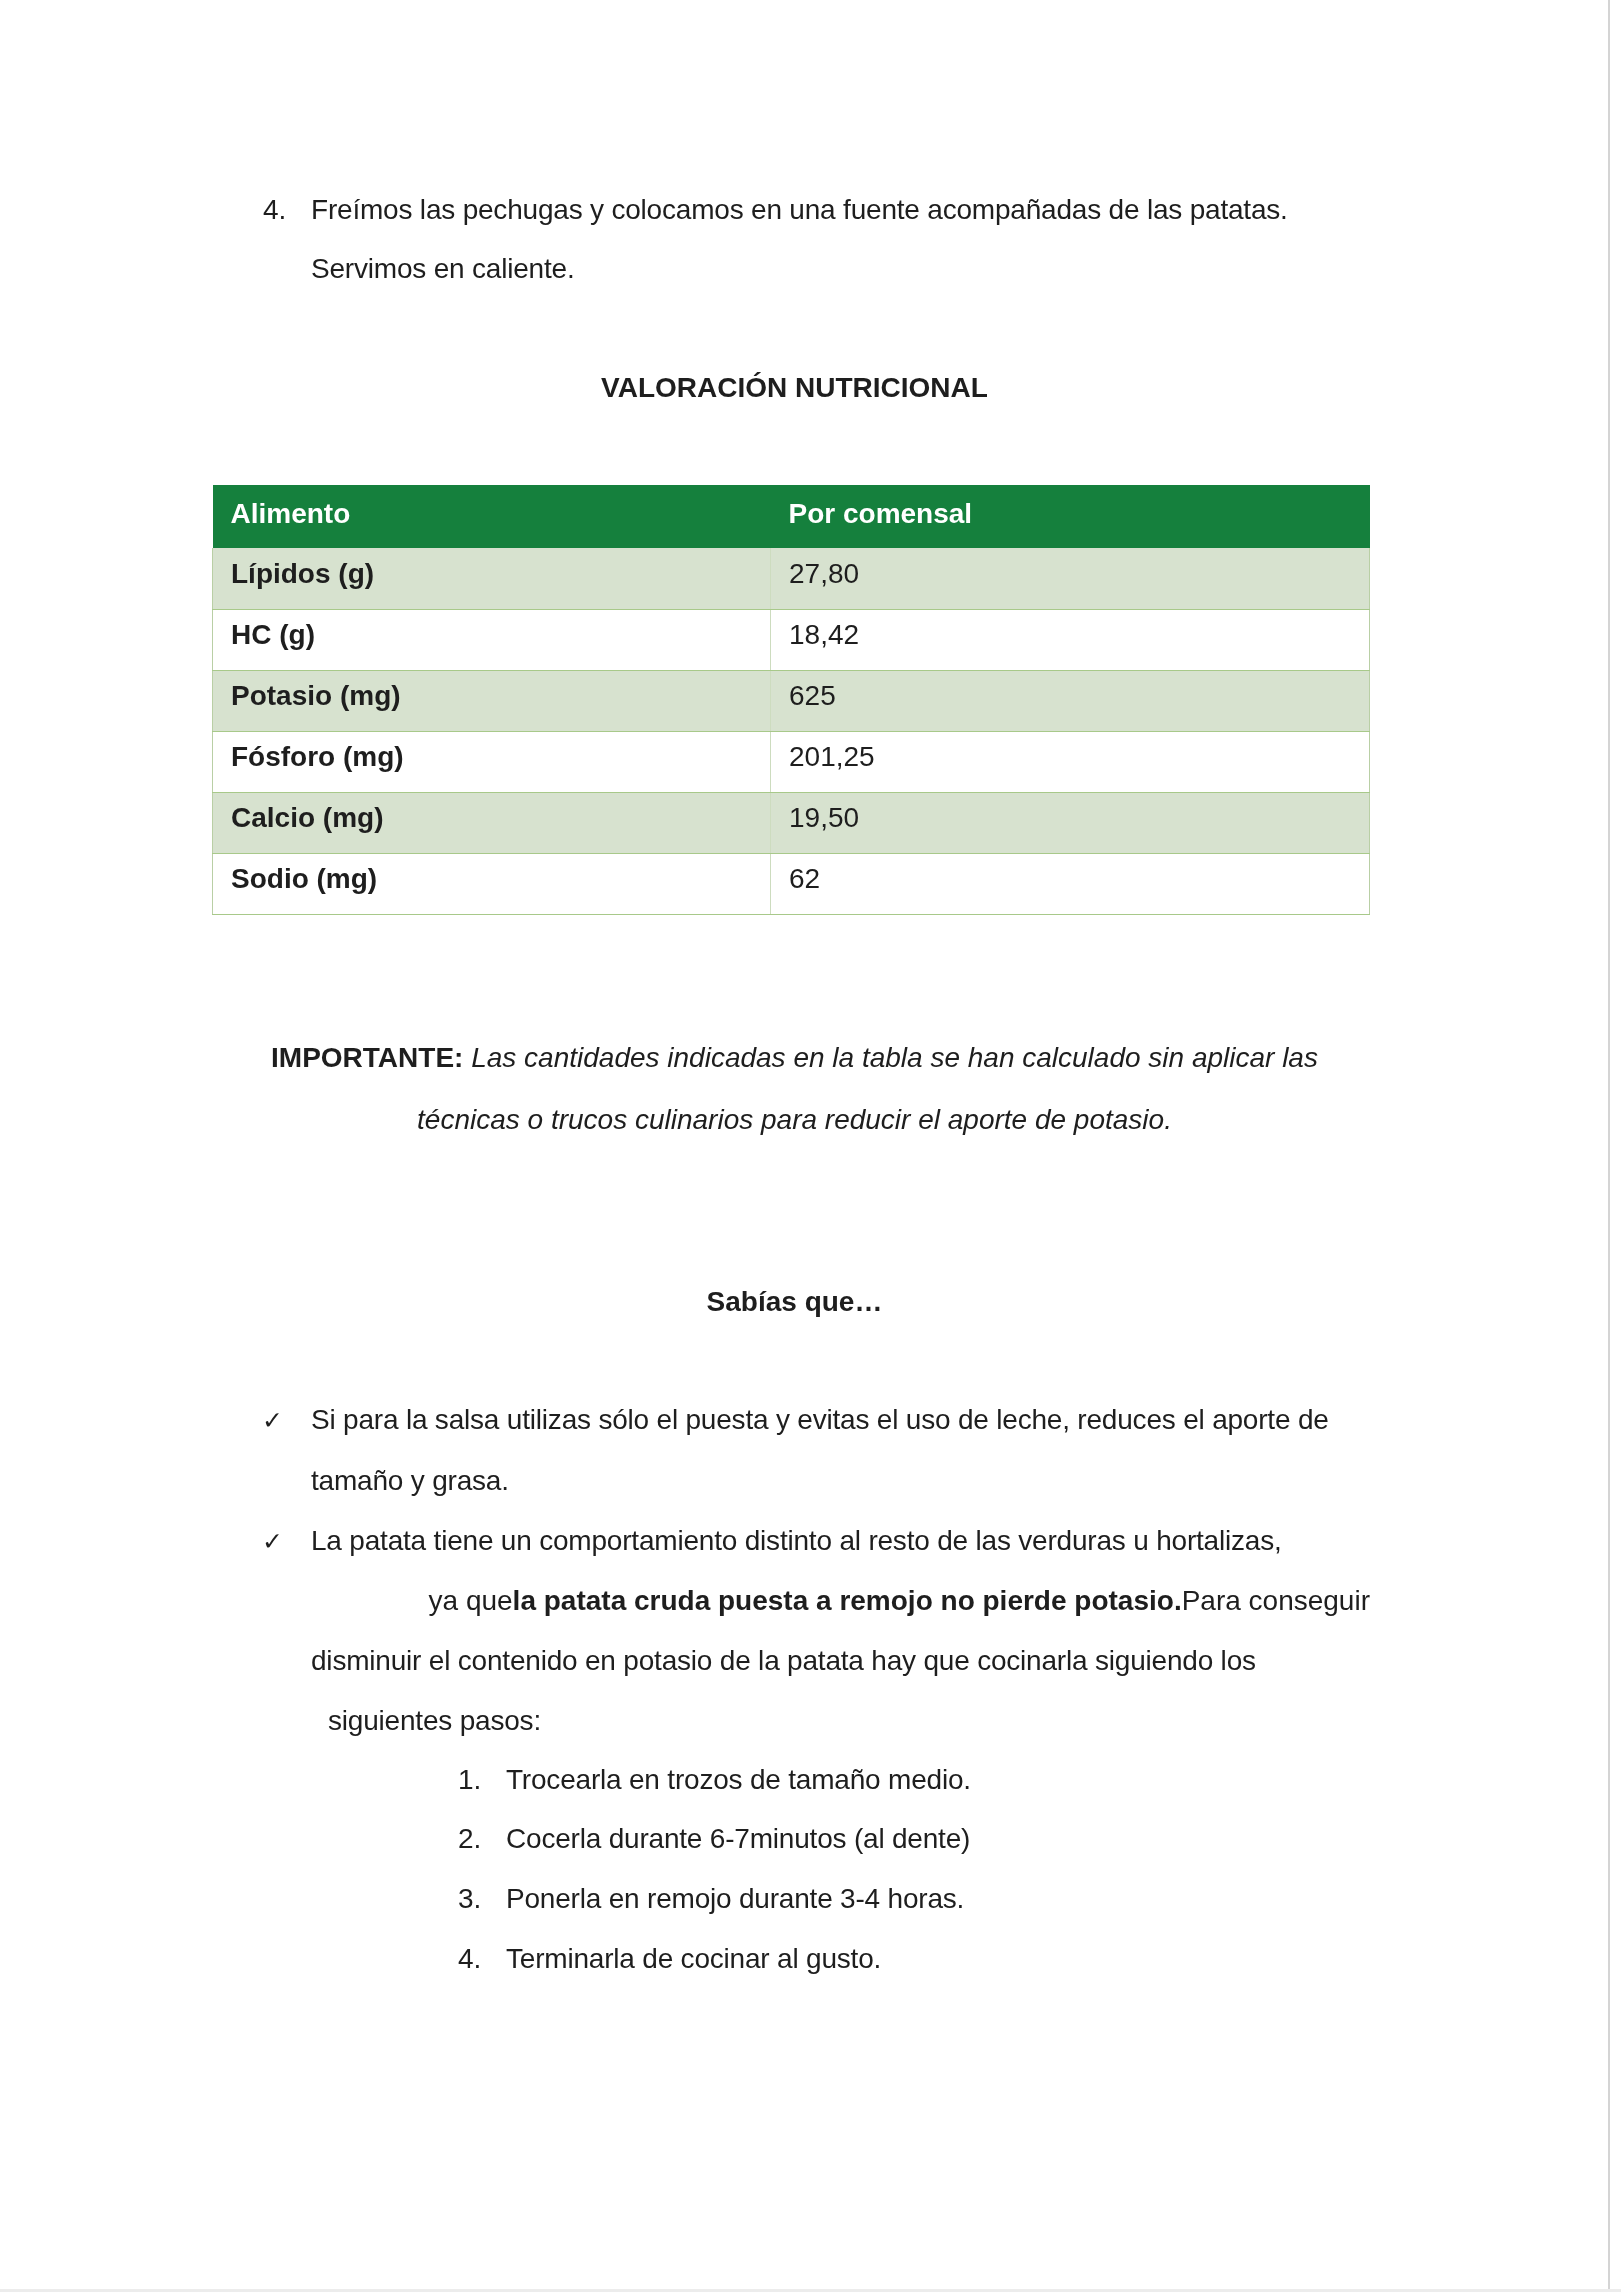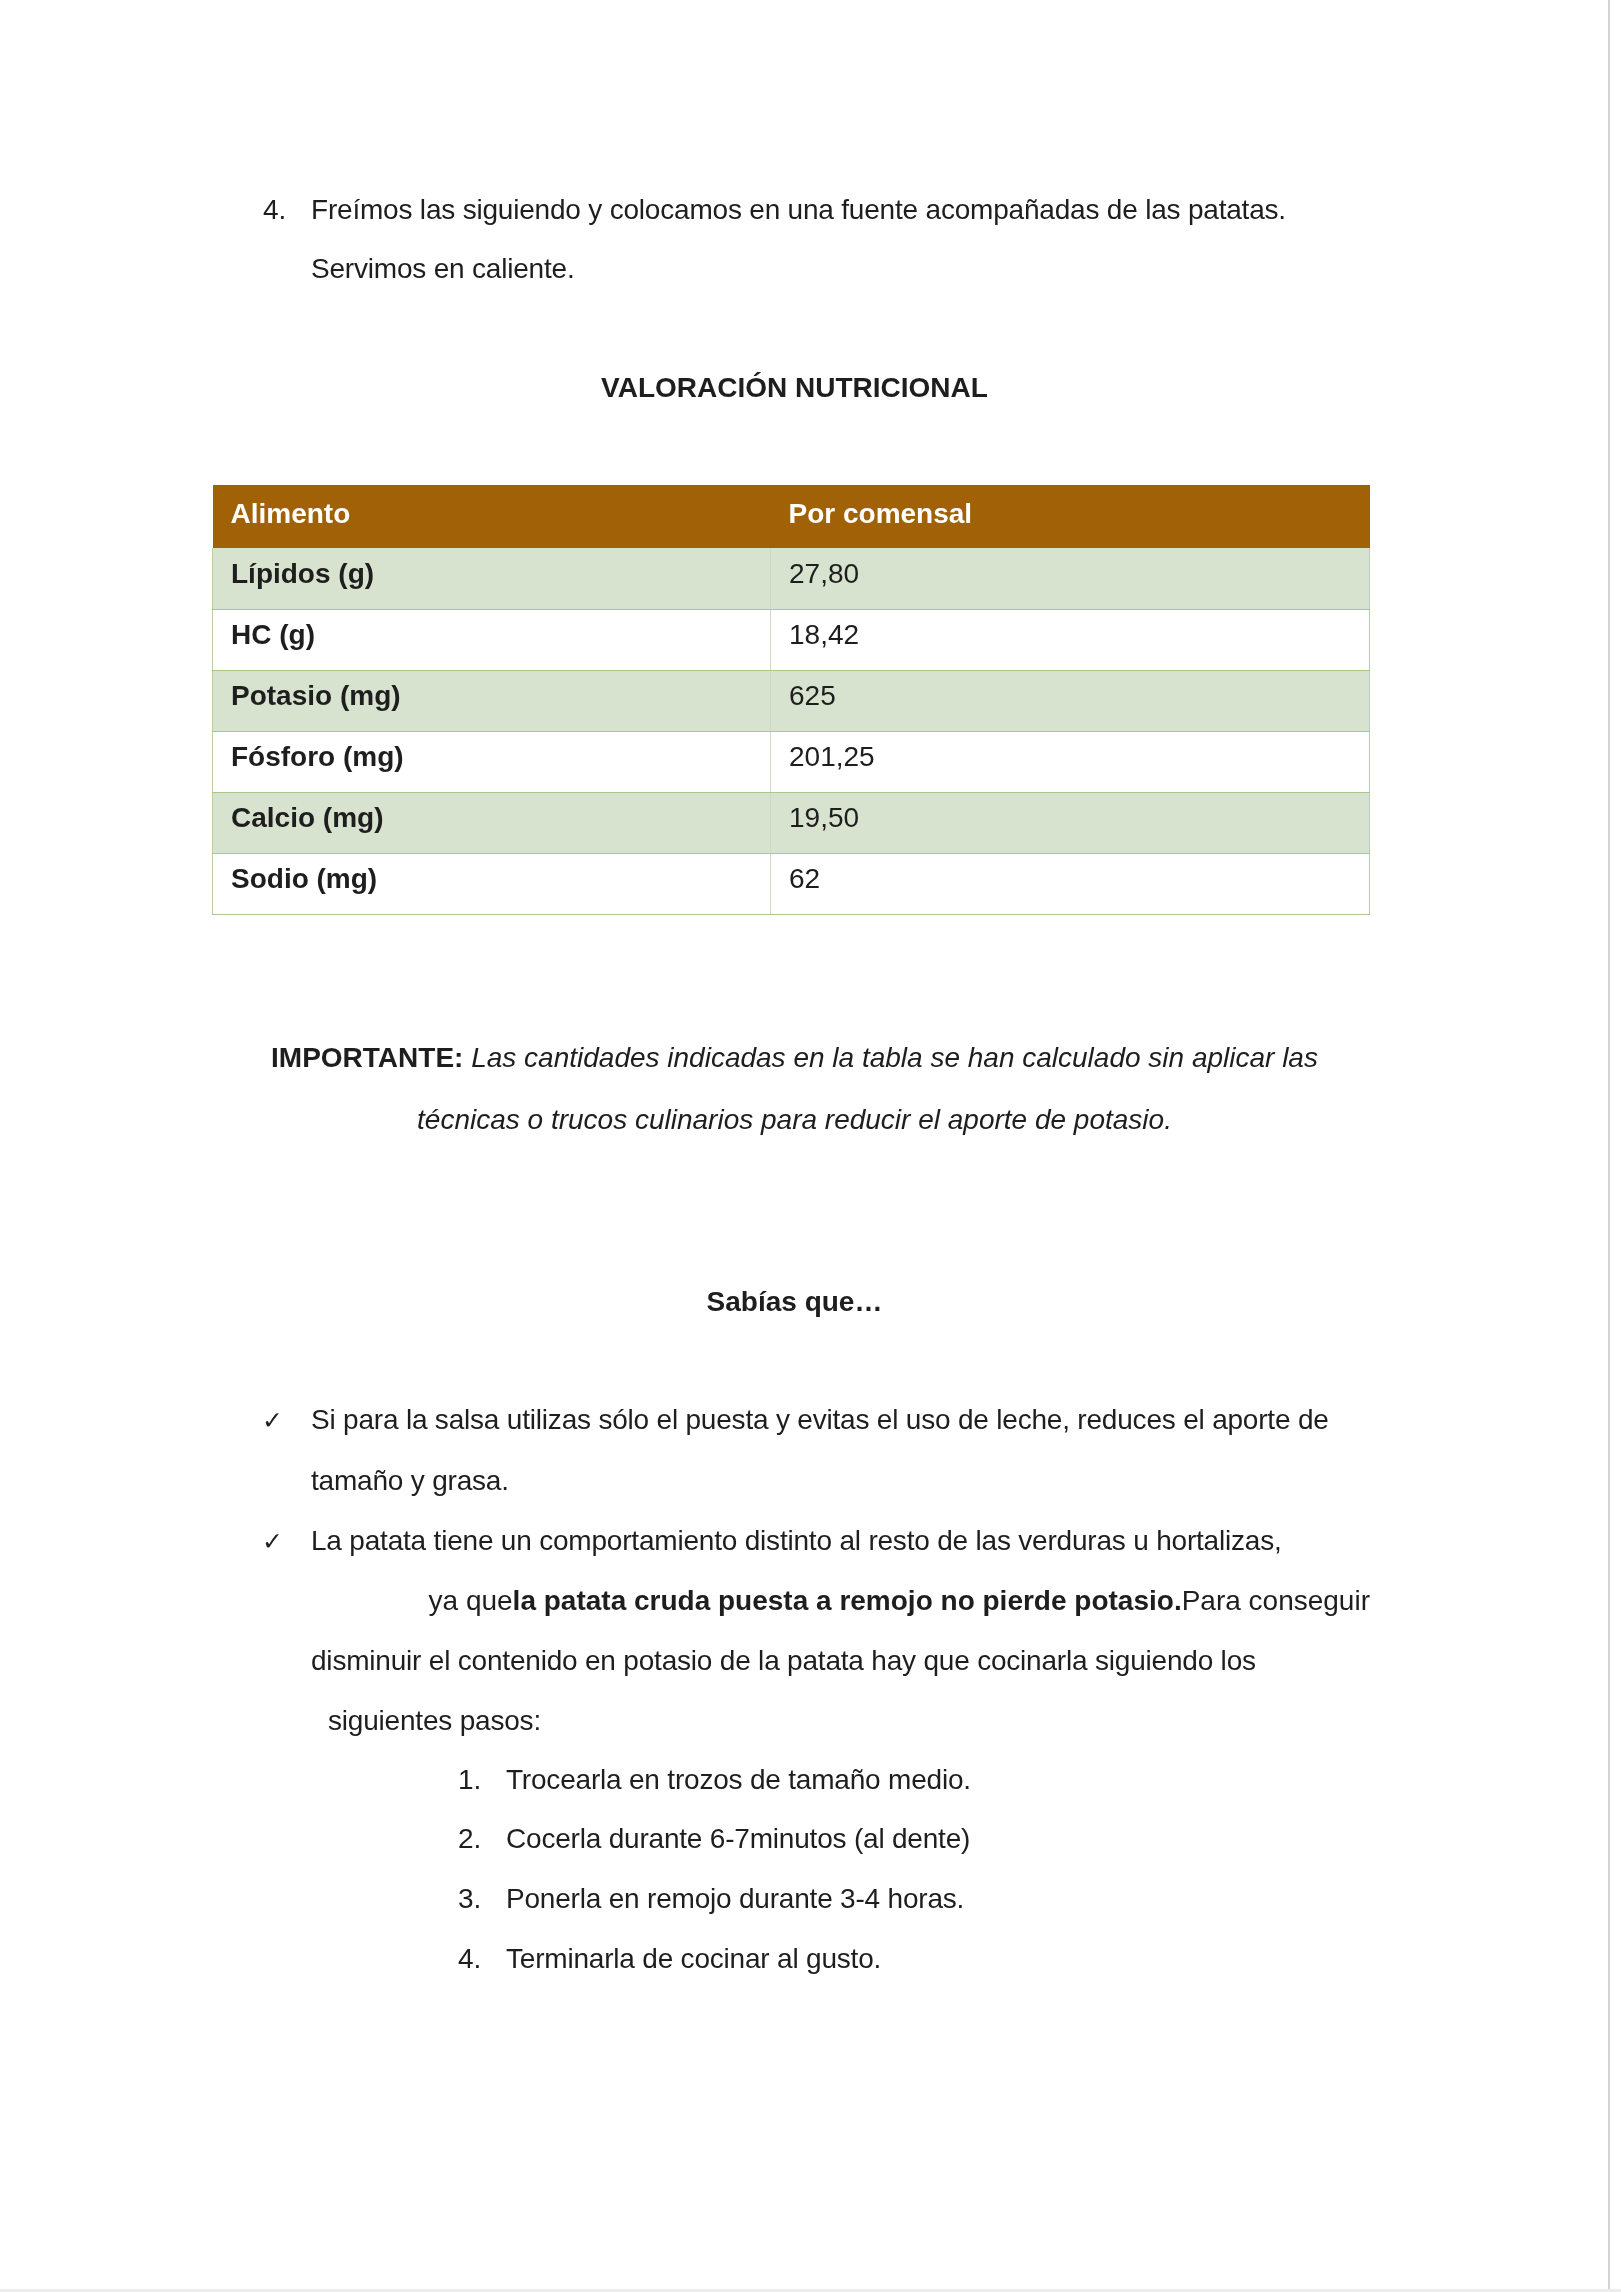--- a/index.html
+++ b/index.html
@@ -64,21 +64,21 @@
     }
     .nut-table th, .nut-table td {
       height: 61px;
       padding: 0 0 0 18px;
       font-size: 28px;
       text-align: left;
       vertical-align: middle;
       box-sizing: border-box;
     }
     .nut-table thead th {
-      background: #a16207;
+      background: #15803d;
       color: #ffffff;
       font-weight: bold;
       height: 63px;
       border: none;
       padding-bottom: 5.4px;
     }
     .nut-table td {
       border-bottom: 1.8px solid #a8c98a;
       color: #1e1e1e;
       padding-bottom: 9px;
@@ -127,21 +127,21 @@
     }
     .bold { font-weight: bold; }
   </style>
 </head>
 <body>
 
 <div class="scan-edge-right"></div>
 <div class="scan-edge-bottom"></div>
 
 <div class="step-num" style="left:263px; top:194px;">4.</div>
-<div class="txt" style="left:311px; top:194px;">Freímos las siguiendo y colocamos en una fuente acompañadas de las patatas.</div>
+<div class="txt" style="left:311px; top:194px;">Freímos las pechugas y colocamos en una fuente acompañadas de las patatas.</div>
 <div class="txt" style="left:311px; top:253px;">Servimos en caliente.</div>
 
 <div class="title" style="top:372px; left:-16px;">VALORACIÓN NUTRICIONAL</div>
 
 <table class="nut-table">
   <colgroup>
       <col class="c1">
       <col class="c2">
     </colgroup>
   <thead>

